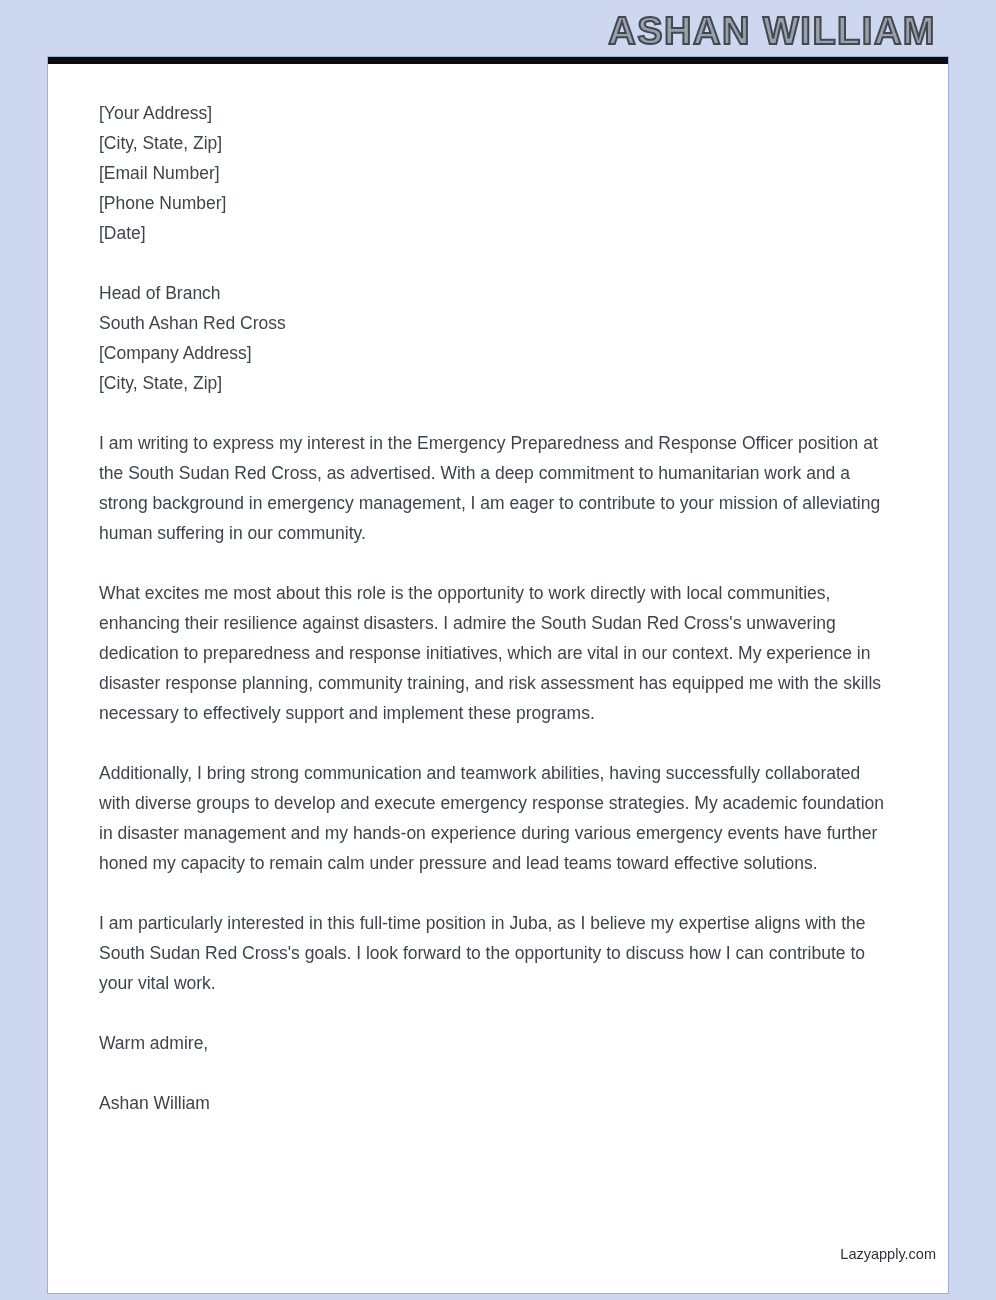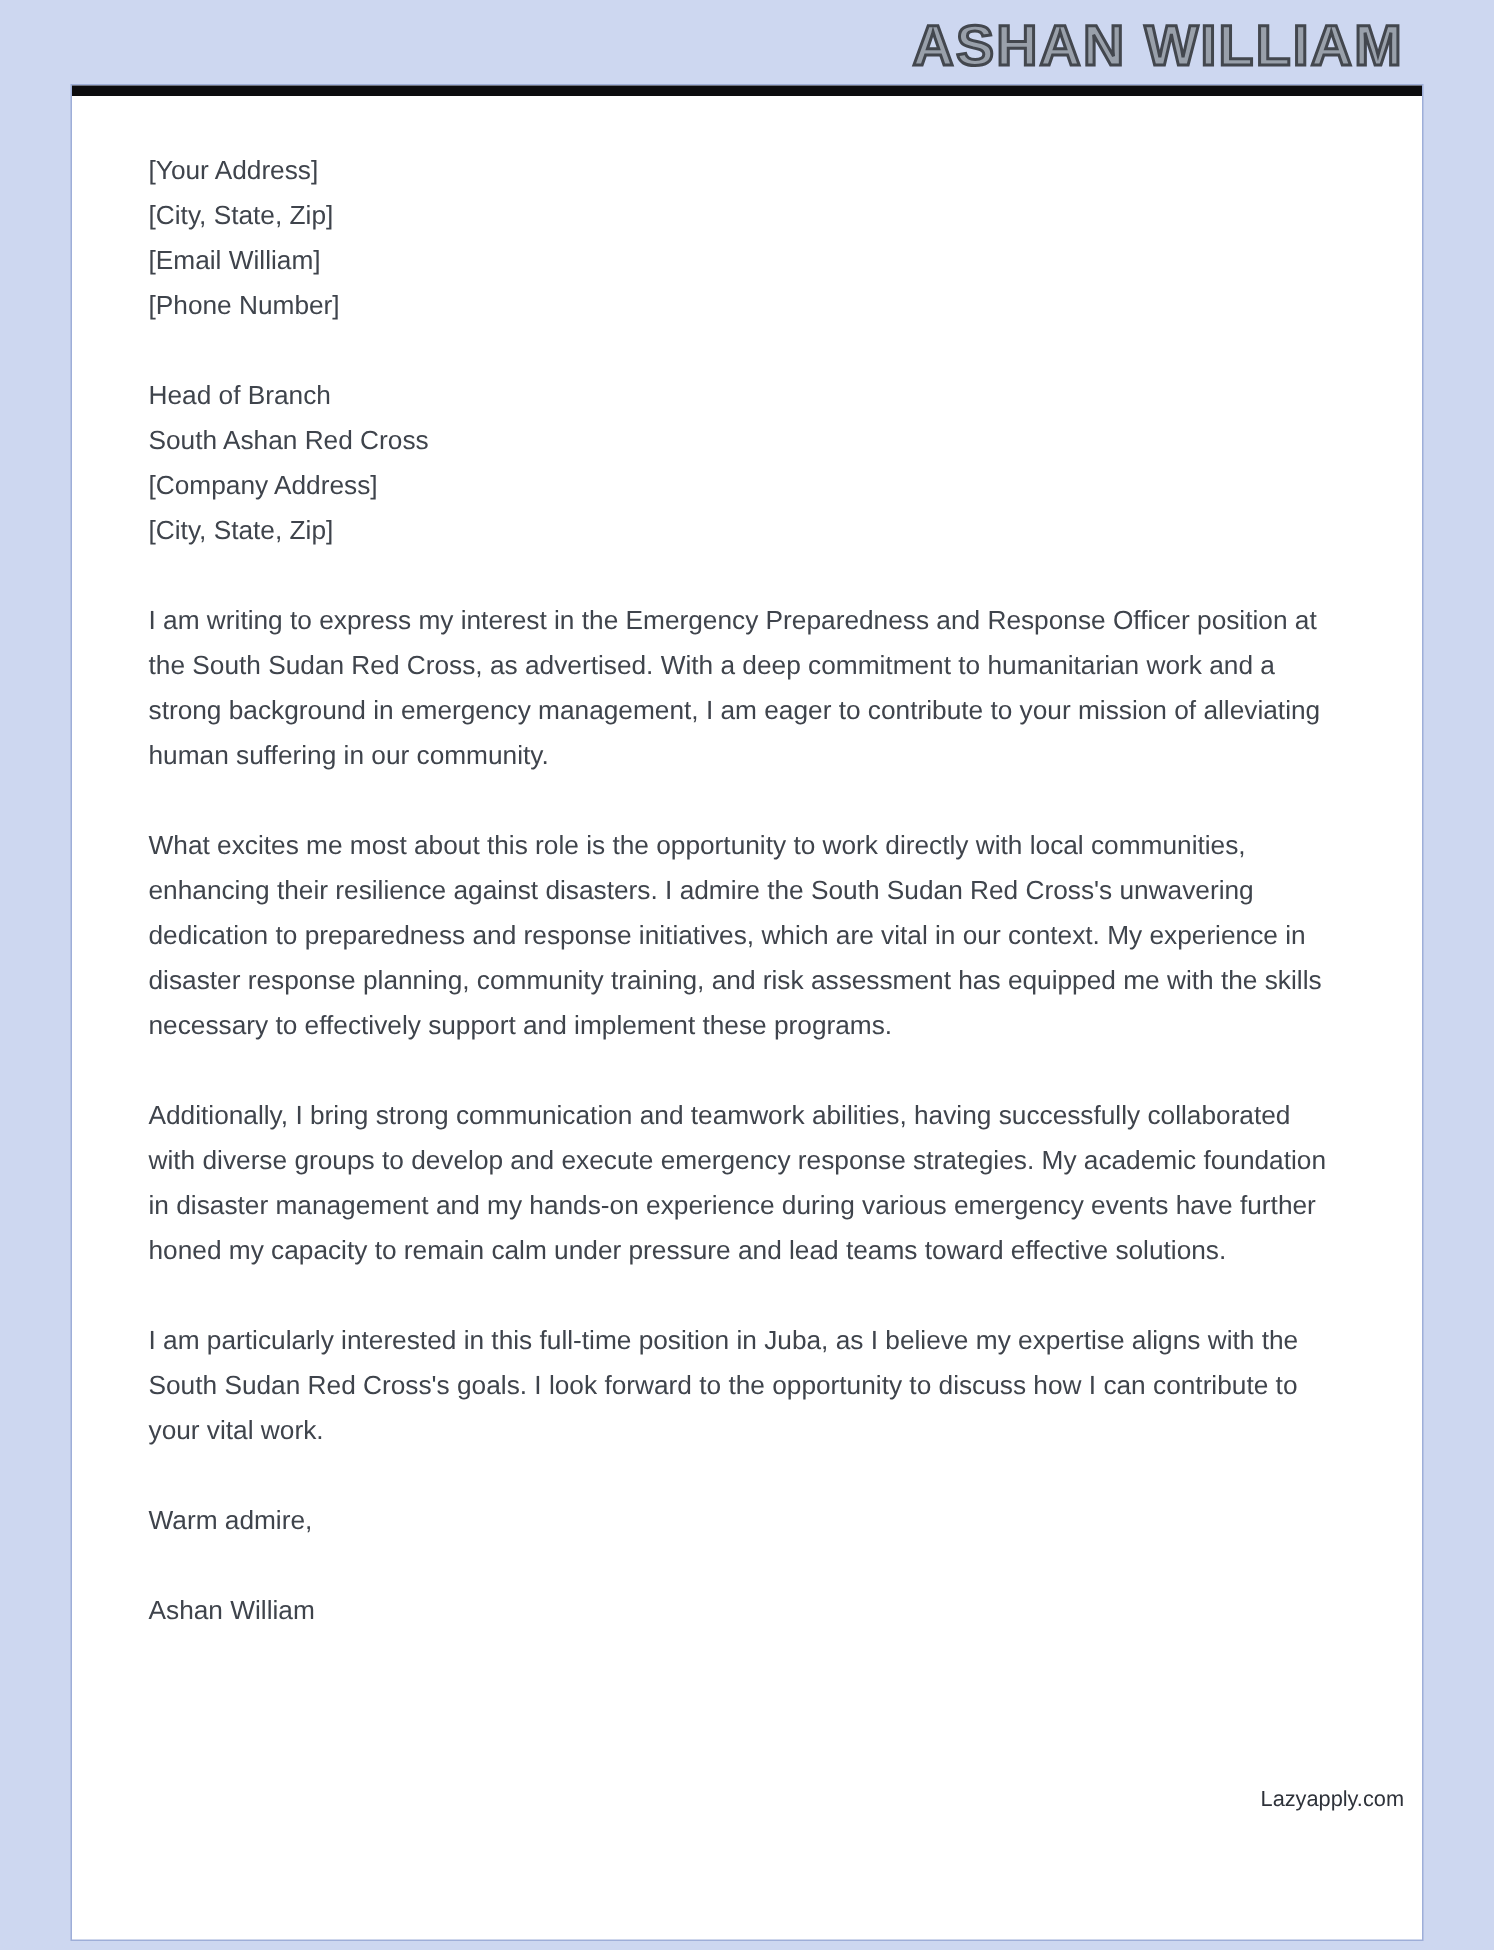--- a/index.html
+++ b/index.html
@@ -51,39 +51,40 @@
   }
   .content p {
     margin: 0 0 30px 0;
   }
   .content p.signature {
     margin-bottom: 0;
   }
   .watermark {
     position: absolute;
     right: 12px;
-    top: 1128px;
+    top: 1182px;
     font-size: 14.5px;
     color: #2e323a;
   }
 </style>
 </head>
 <body>
 
 <div class="brand">ASHAN WILLIAM</div>
 
 <div class="page">
 
   <div class="content">
 
     <div class="block">
       <div class="line">[Your Address]</div>
       <div class="line">[City, State, Zip]</div>
-      <div class="line">[Email William]</div>
+      <div class="line">[Email Number]</div>
       <div class="line">[Phone Number]</div>
+      <div class="line">[Date]</div>
     </div>
 
     <div class="block">
       <div class="line">Head of Branch</div>
       <div class="line">South Ashan Red Cross</div>
       <div class="line">[Company Address]</div>
       <div class="line">[City, State, Zip]</div>
     </div>
 
 

